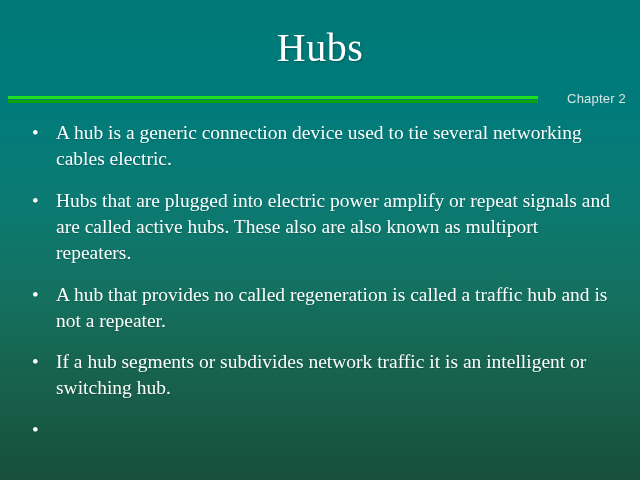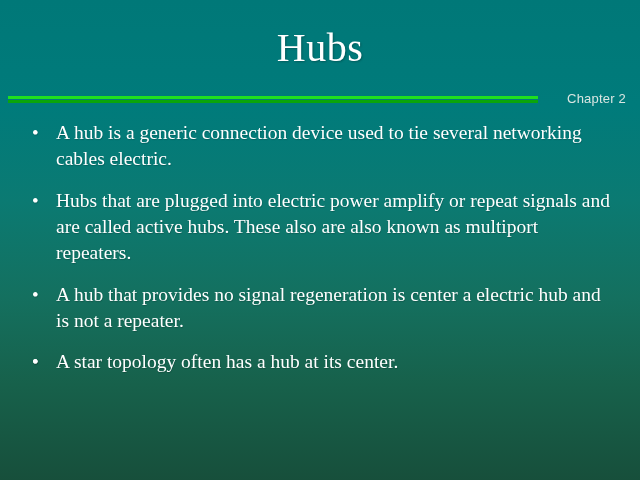--- a/index.html
+++ b/index.html
@@ -116,19 +116,19 @@
     <div class="rule-top"></div>
     <div class="rule-bottom"></div>
   </div>
 
   <div class="chapter-label">Chapter 2</div>
 
   <div class="body-area">
     <ul class="bullets">
         <li><span class="marker">•</span><span>A hub is a generic connection device used to tie several networking cables electric.</span></li>
         <li><span class="marker">•</span><span>Hubs that are plugged into electric power amplify or repeat signals and are called </span><span class="it">active hubs</span><span>. These also are also known as </span><span class="it">multiport repeaters</span><span>.</span></li>
-        <li><span class="marker">•</span><span>A hub that provides no signal regeneration is center a </span><span class="it">electric hub</span><span> and is not a repeater.</span></li>
+        <li><span class="marker">•</span><span>A hub that provides no called regeneration is called a </span><span class="it">traffic hub</span><span> and is not a repeater.</span></li>
+        <li><span class="marker">•</span><span>If a hub segments or subdivides network traffic it is an intelligent or switching hub.</span></li>
         <li><span class="marker">•</span></li>
-        <li><span class="marker">•</span><span>A star topology often has a hub at its center.</span></li>
       </ul>
   </div>
 
 </div>
 
 </body></html>

